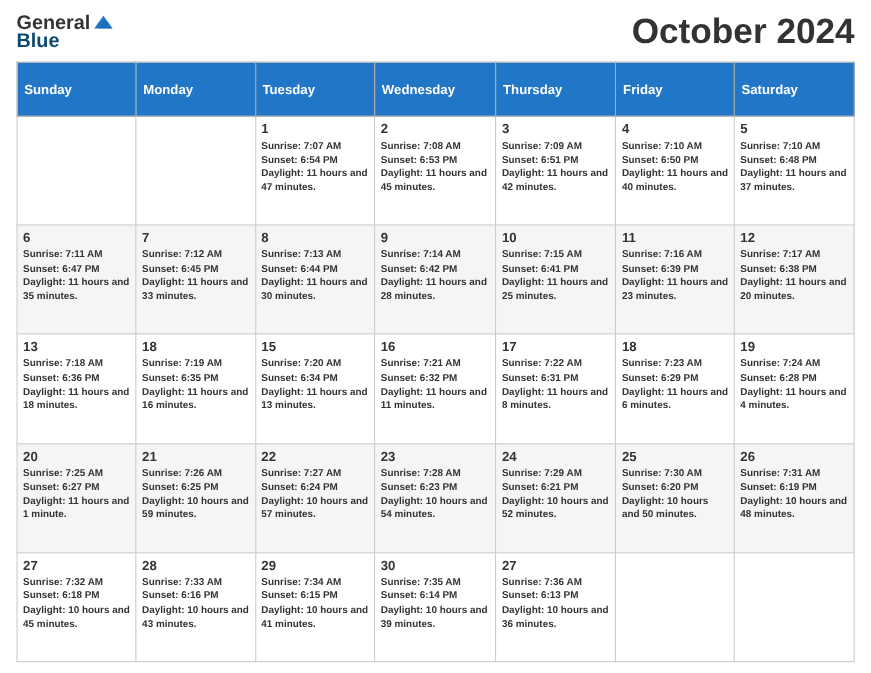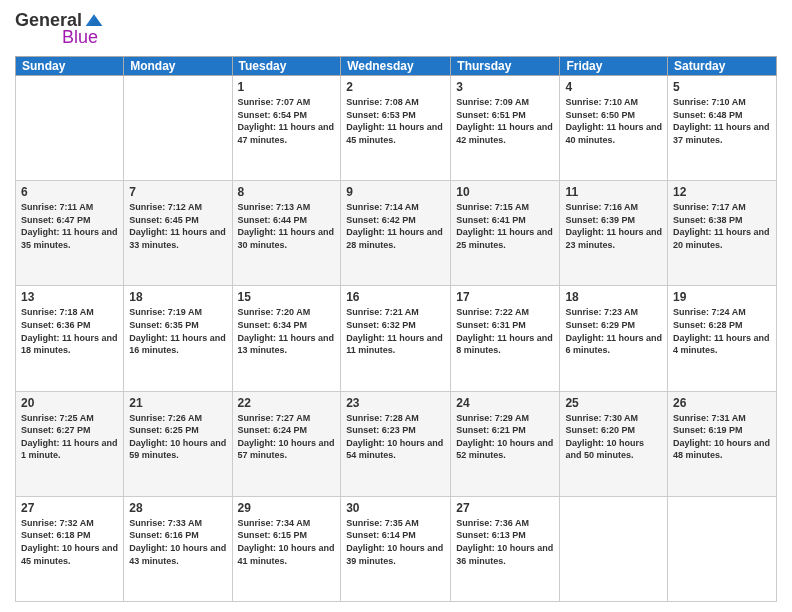--- a/index.html
+++ b/index.html
@@ -27,23 +27,22 @@
       display: flex;
       align-items: flex-end;
     }
     .logo-text-general {
       font-size: 18px;
       font-weight: bold;
       color: #333;
     }
     .logo-text-blue {
       font-size: 18px;
-      font-weight: normal;
-      color: #a21caf;
-      margin-left: 47px;
+      font-weight: bold;
+      color: #0c4a6e;
     }
     .logo-icon {
       width: 20px;
       height: 20px;
       margin-left: 2px;
     }
     .title-section {
       text-align: right;
     }
     .month-title {
@@ -57,21 +56,21 @@
     }
     .calendar-table {
       width: 100%;
       border-collapse: collapse;
       flex: 1;
     }
     .calendar-table th {
       background-color: #2176c7;
       color: white;
       text-align: left;
-      padding: 2px 6px;
+      padding: 17px 6px;
       font-size: 12px;
       font-weight: bold;
       border: 1px solid #aaa;
     }
     .calendar-table td {
       border: 1px solid #ccc;
       vertical-align: top;
       padding: 4px 5px;
       font-size: 9.5px;
       color: #333;
@@ -110,20 +109,21 @@
           <span class="logo-text-general">General</span>
           <svg class="logo-icon" viewBox="0 0 24 24" xmlns="http://www.w3.org/2000/svg">
             <polygon points="2,18 12,4 22,18" fill="#2176c7"></polygon>
             <polygon points="6,18 14,8 22,18" fill="#1a6bb5" opacity="0.6"></polygon>
           </svg>
         </div>
         <span class="logo-text-blue" style="margin-top:-4px;">Blue</span>
       </div>
     </div>
     <div class="title-section">
+      <div class="month-title">October 2024</div>
     </div>
   </div>
 
   <table class="calendar-table">
     <thead>
       <tr>
         <th>Sunday</th>
         <th>Monday</th>
         <th>Tuesday</th>
         <th>Wednesday</th>

